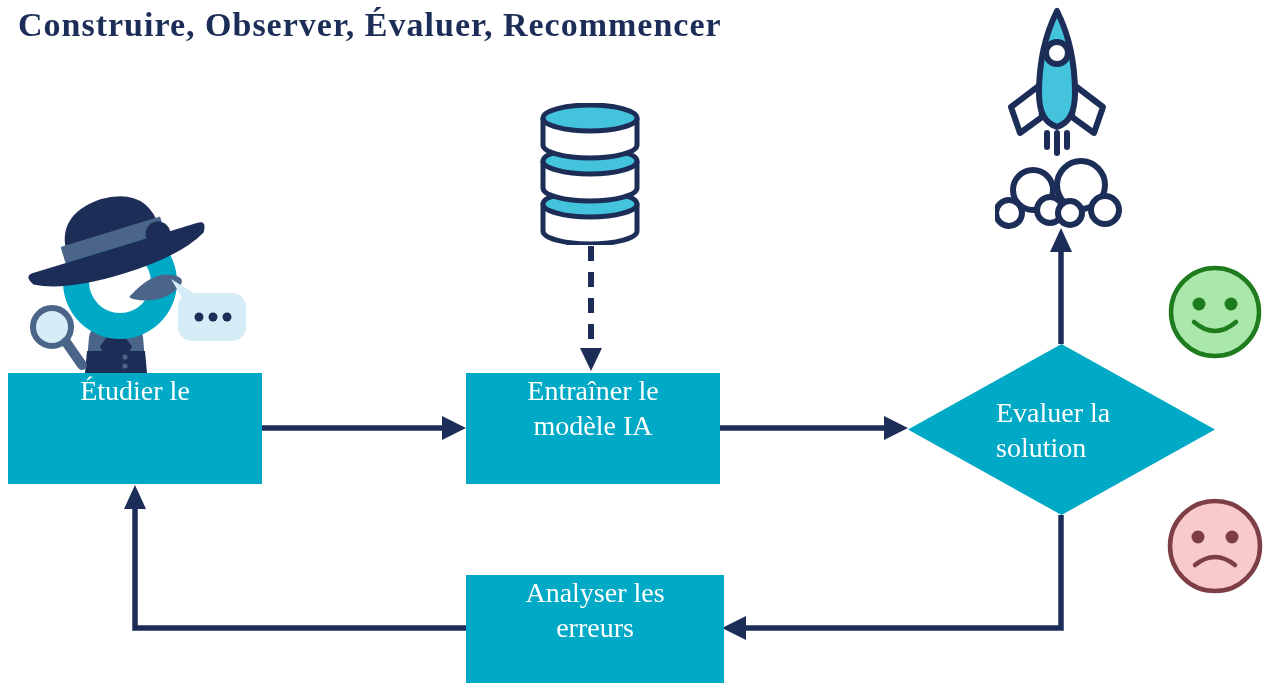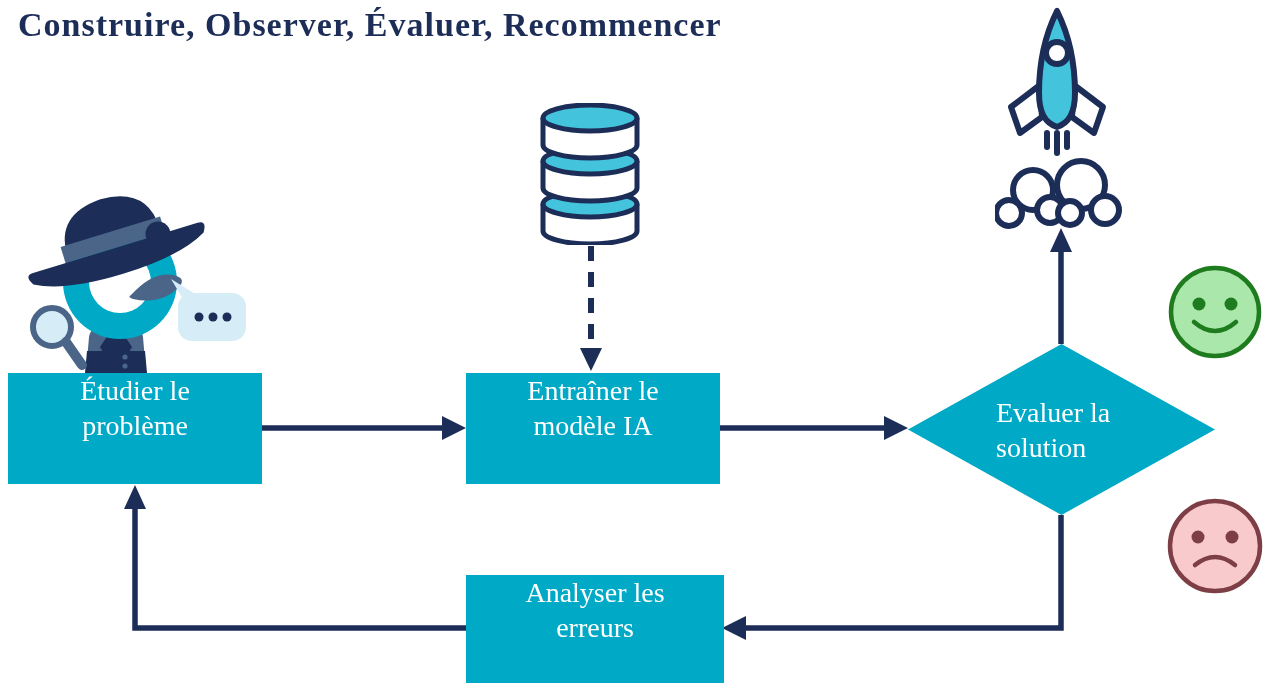--- a/index.html
+++ b/index.html
@@ -62,21 +62,20 @@
     </g>
     <g>
       <line x1="591" y1="246" x2="591" y2="350" stroke="var(--navy)" stroke-width="6" stroke-dasharray="15 11"></line>
       <polygon points="591,371 580,348 602,348" fill="var(--navy)"></polygon>
     </g>
   </svg>
 
   <div class="node node-study">
     <div>
       <div>Étudier le</div>
-      <div>problème</div>
     </div>
   </div>
 
   <div class="node node-diamond">
     <div class="diamond-label">
       <div>Evaluer la</div>
       <div>solution</div>
     </div>
   </div>
 

